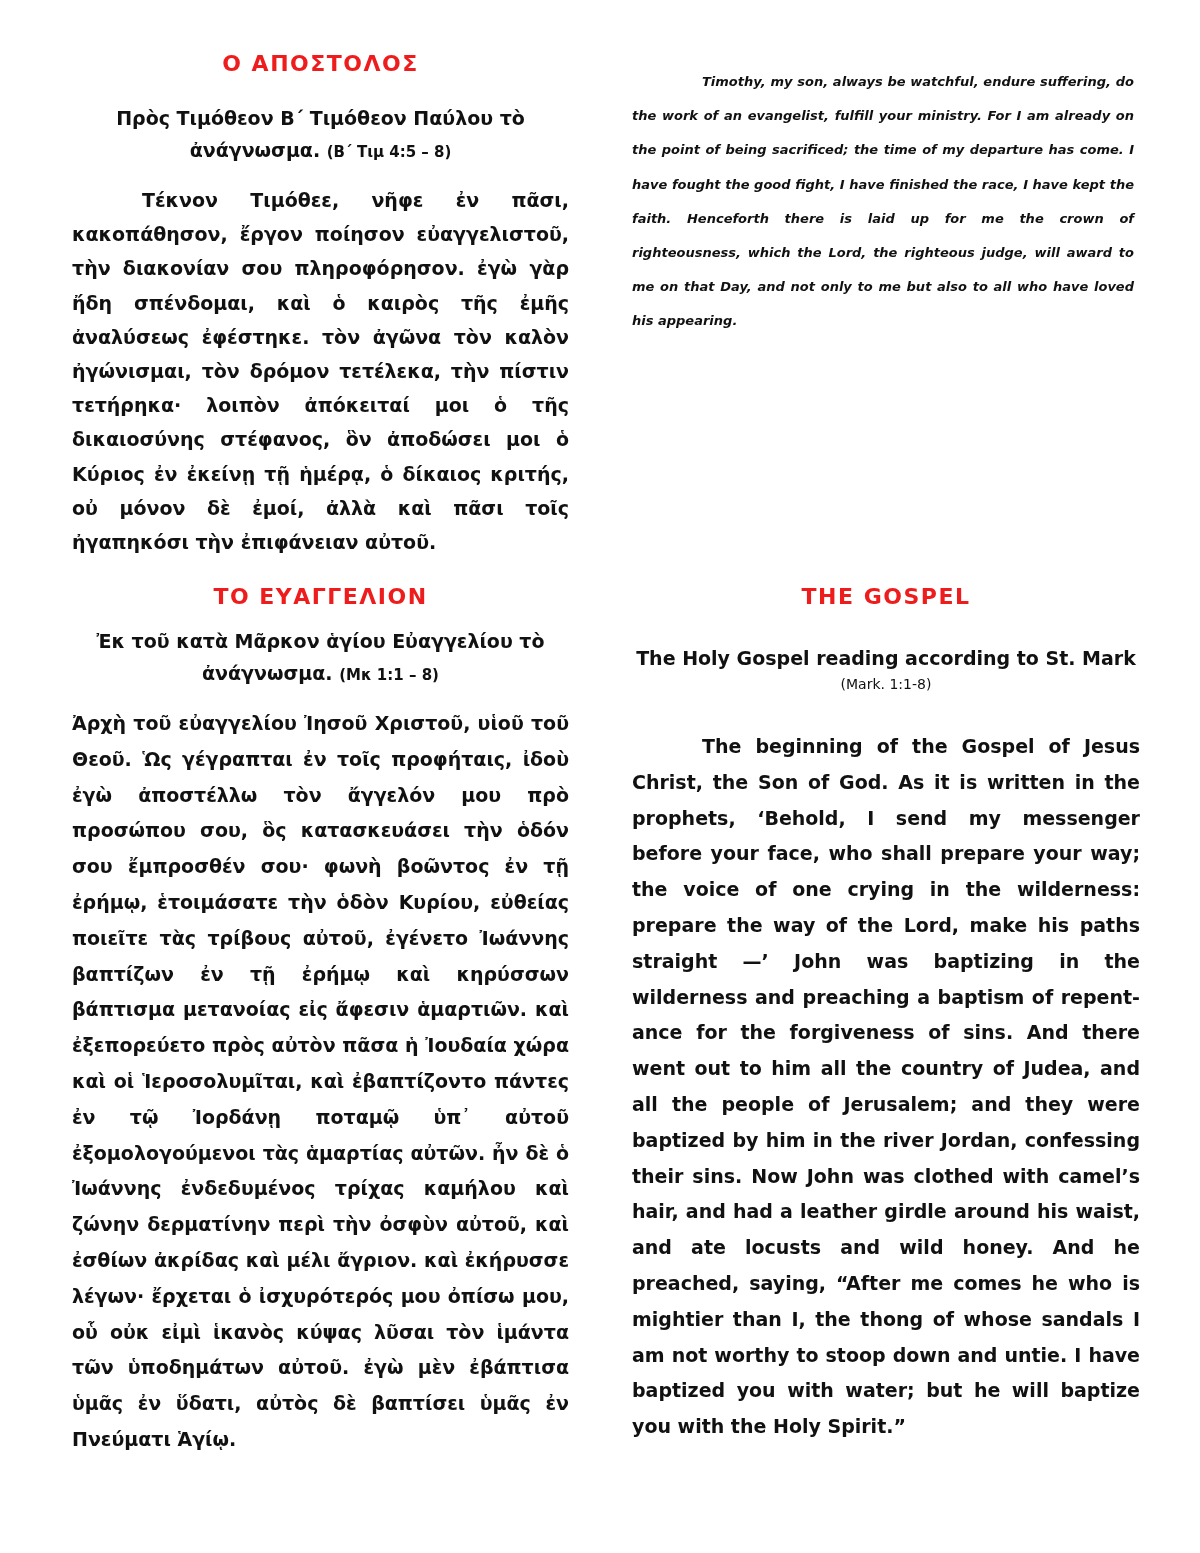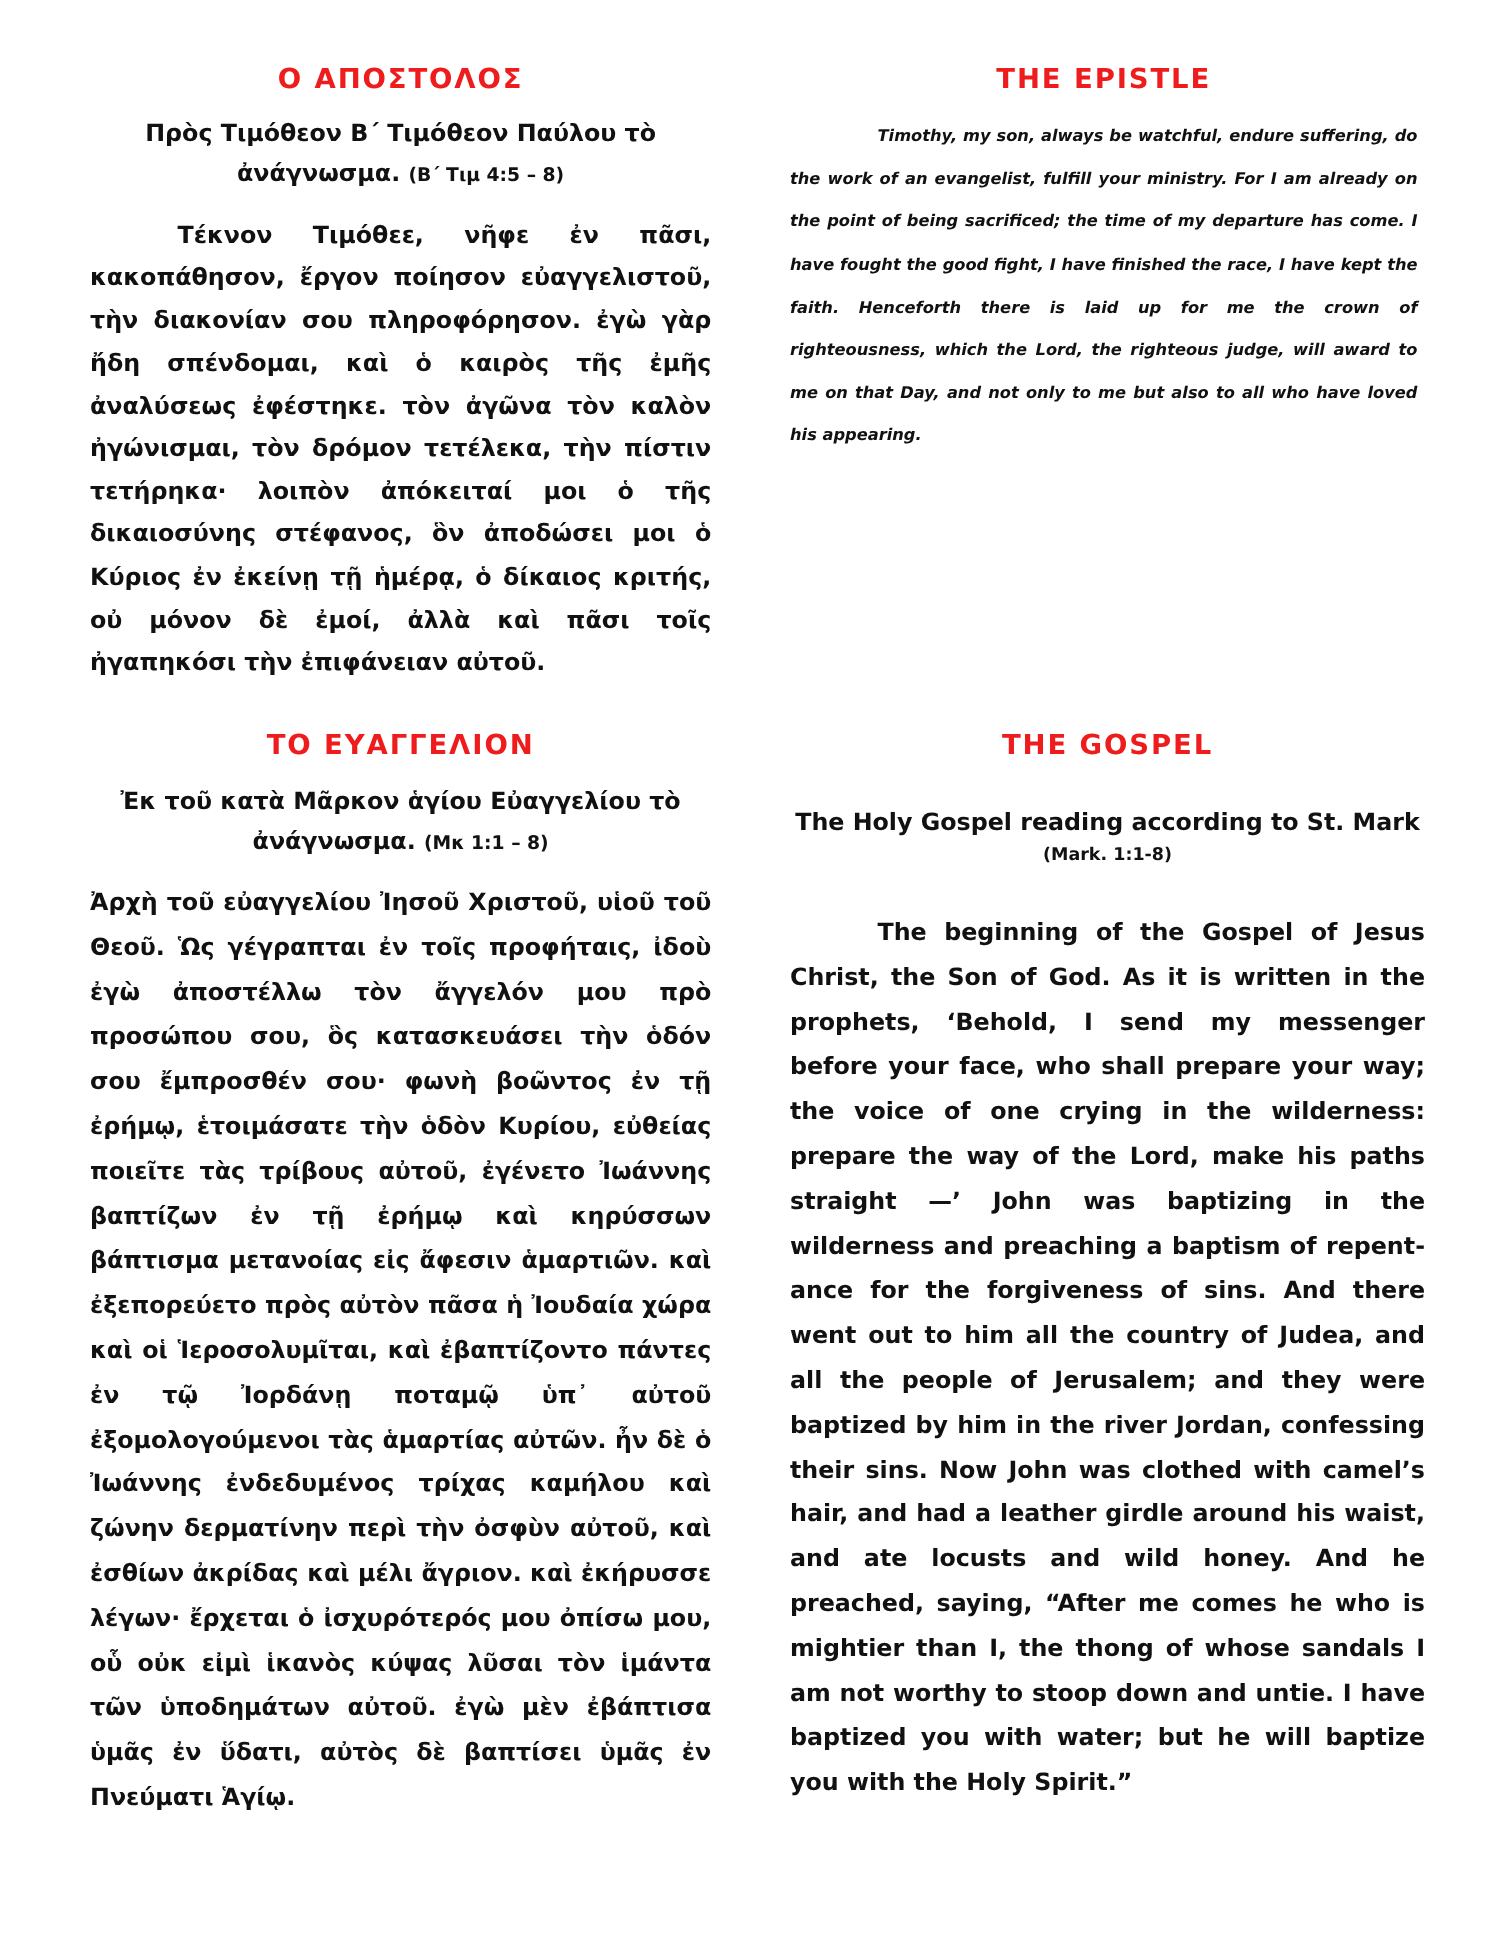--- a/index.html
+++ b/index.html
@@ -33,42 +33,42 @@
       text-align: center;
       font-size: 19px;
       line-height: 32px;
       margin: 0;
     }
     .subtitle .ref {
       font-size: 15px;
       font-weight: bold;
     }
     .ref-line {
-      font-weight: bold;
+      font-weight: normal;
       text-align: center;
       font-size: 14px;
       line-height: 22px;
       margin: 0;
     }
     .body-text {
       font-weight: bold;
       font-size: 19.5px;
       text-align: justify;
       margin: 15px;
       hyphens: manual;
     }
     .body-text.indent { text-indent: 70px; }
 
     
     #epistle-gr { left: 57px; top: 50px; width: 527px; }
     #epistle-en { left: 617px; top: 50px; width: 532px; }
     #gospel-gr  { left: 57px; top: 583px; width: 527px; }
     #gospel-en  { left: 617px; top: 583px; width: 538px; }
 
-    #epistle-gr .heading, #epistle-en .heading { margin-bottom: 13px; }
+    #epistle-gr .heading, #epistle-en .heading { margin-bottom: 24px; }
     #epistle-gr .subtitle, #epistle-en .subtitle { margin-bottom: 14px; }
     #epistle-gr .body-text { line-height: 34.2px; font-size: 19px; }
     #epistle-en .body-text { line-height: 34.2px; font-size: 13px; font-style: italic; }
 
     #gospel-gr .heading, #gospel-en .heading { margin-bottom: 14px; }
     #gospel-gr .subtitle { margin-bottom: 6px; }
     #gospel-gr .body-text { line-height: 35.8px; font-size: 19px; }
 
     #gospel-en .subtitle { line-height: 30px; margin-top: 32px; }
     #gospel-en .ref-line { margin-bottom: 34px; }
@@ -80,21 +80,20 @@
 <section class="block" id="epistle-gr">
   <h2 class="heading">Ο ΑΠΟΣΤΟΛΟΣ</h2>
   <p class="subtitle">
     <span>Πρὸς Τιμόθεον Β΄ Τιμόθεον Παύλου τὸ ἀνάγνωσμα.</span>
     <span class="ref">(Β΄ Τιμ 4:5 – 8)</span>
   </p>
   <p class="body-text indent">Τέκνον Τιμόθεε, νῆφε ἐν πᾶσι, κακοπάθησον, ἔργον ποίησον εὐαγγελιστοῦ, τὴν διακονίαν σου πληροφόρησον. ἐγὼ γὰρ ἤδη σπένδομαι, καὶ ὁ καιρὸς τῆς ἐμῆς ἀναλύσεως ἐφέστηκε. τὸν ἀγῶνα τὸν καλὸν ἠγώνισμαι, τὸν δρόμον τετέλεκα, τὴν πίστιν τετήρηκα· λοιπὸν ἀπόκειταί μοι ὁ τῆς δικαιοσύνης στέφανος, ὃν ἀποδώσει μοι ὁ Κύριος ἐν ἐκείνῃ τῇ ἡμέρᾳ, ὁ δίκαιος κριτής, οὐ μόνον δὲ ἐμοί, ἀλλὰ καὶ πᾶσι τοῖς ἠγαπηκόσι τὴν ἐπιφάνειαν αὐτοῦ.</p>
 </section>
 
 <section class="block" id="epistle-en">
-  <h2 class="heading">THE EPISTLE</h2>
   <p class="body-text indent">Timothy, my son, always be watchful, en­dure suffering, do the work of an evangelist, fulfill your ministry. For I am already on the point of be­ing sacrificed; the time of my departure has come. I have fought the good fight, I have finished the race, I have kept the faith. Henceforth there is laid up for me the crown of righteousness, which the Lord, the righteous judge, will award to me on that Day, and not only to me but also to all who have loved his appearing.</p>
 </section>
 
 <section class="block" id="gospel-gr">
   <h2 class="heading">ΤΟ ΕΥΑΓΓΕΛΙΟΝ</h2>
   <p class="subtitle">
     <span>Ἐκ τοῦ κατὰ  Μᾶρκον ἁγίου Εὐαγγελίου τὸ ἀνάγνωσμα.</span>
     <span class="ref">(Μκ 1:1 – 8)</span>
   </p>
   <p class="body-text">Ἀρχὴ τοῦ εὐαγγελίου Ἰησοῦ Χριστοῦ, υἱοῦ τοῦ Θεοῦ. Ὡς γέγραπται ἐν τοῖς προφήταις, ἰδοὺ ἐγὼ ἀποστέλλω τὸν ἄγγελόν μου πρὸ προσώπου σου, ὃς κατασκευάσει τὴν ὁδόν σου ἔμπροσθέν σου· φωνὴ βοῶντος ἐν τῇ ἐρήμῳ, ἑτοιμάσατε τὴν ὁδὸν Κυρίου, εὐθείας ποιεῖτε τὰς τρίβους αὐτοῦ, ἐγένετο Ἰωάννης βαπτίζων ἐν τῇ ἐρήμῳ καὶ κηρύσσων βάπτισμα μετανοίας εἰς ἄφεσιν ἁμαρτιῶν. καὶ ἐξεπορεύετο πρὸς αὐτὸν πᾶσα ἡ Ἰουδαία χώρα καὶ οἱ Ἱεροσολυμῖται, καὶ ἐβαπτίζοντο πάντες ἐν τῷ Ἰορδάνῃ ποταμῷ ὑπ᾿ αὐτοῦ ἐξομολογούμενοι τὰς ἁμαρτίας αὐτῶν. ἦν δὲ ὁ Ἰωάννης ἐνδεδυμένος τρίχας καμήλου καὶ ζώνην δερματίνην περὶ τὴν ὀσφὺν αὐτοῦ, καὶ ἐσθίων ἀκρίδας καὶ μέλι ἄγριον. καὶ ἐκήρυσσε λέγων· ἔρχεται ὁ ἰσχυρότερός μου ὀπίσω μου, οὗ οὐκ εἰμὶ ἱκανὸς κύψας λῦσαι τὸν ἱμάντα τῶν ὑποδημάτων αὐτοῦ. ἐγὼ μὲν ἐβάπτισα ὑμᾶς ἐν ὕδατι, αὐτὸς δὲ βαπτίσει ὑμᾶς ἐν Πνεύματι Ἁγίῳ.</p>

